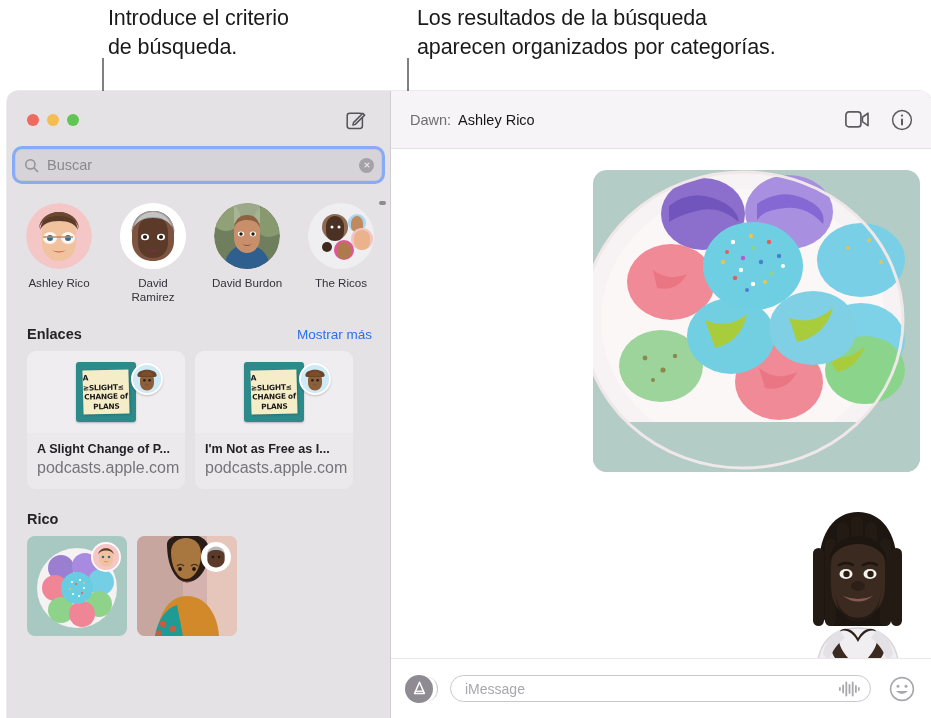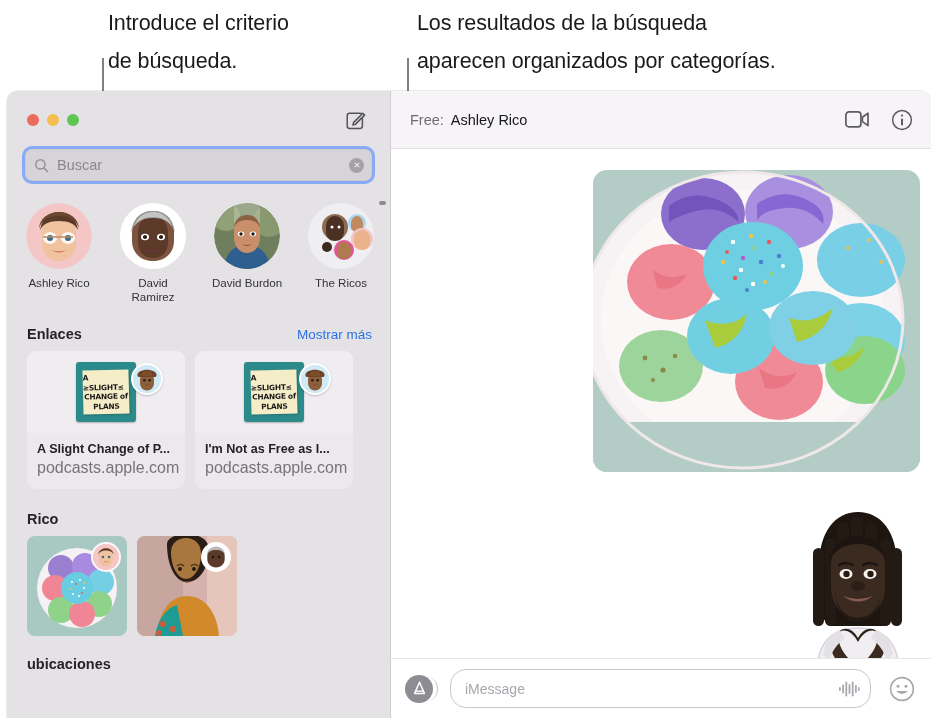--- a/index.html
+++ b/index.html
@@ -10,21 +10,21 @@
     position: relative;
     overflow: hidden;
     -webkit-font-smoothing: antialiased;
   }
 
   
   .callout {
     position: absolute;
     color: #1a1a1a;
     font-size: 21.5px;
-    line-height: 38px;
+    line-height: 29px;
     letter-spacing: -0.1px;
     white-space: pre-line;
   }
   #callout-left  { left: 108px; top: 4px; width: 290px; }
   #callout-right { left: 417px; top: 4px; width: 500px; }
 
   .leader {
     position: absolute;
     background: #808080;
   }
@@ -79,21 +79,21 @@
 
   #compose-button {
     position: absolute;
     right: 20px; top: 15px;
     width: 28px; height: 28px;
     display: flex; align-items: center; justify-content: center;
     cursor: pointer;
   }
 
   
-  #search-row { padding: 0 18px; }
+  #search-row { padding: 0 8px; }
   #search-field {
     height: 32px;
     background: #d6d4d8;
     border-radius: 7px;
     box-shadow: 0 0 0 3px rgba(120,160,250,0.85), inset 0 0 0 0.5px rgba(0,0,0,0.08);
     display: flex; align-items: center;
     padding: 0 8px 0 9px;
     position: relative;
   }
   #search-icon { width: 15px; height: 15px; flex: 0 0 auto; opacity: .55; }
@@ -277,21 +277,21 @@
   #apps-button::after {
     content: "";
     position: absolute; right: -5px; top: 2px;
     width: 20px; height: 24px;
     border-right: 1.3px solid #c9c7cc;
     border-radius: 50%;
   }
   #message-field {
     flex: 1;
     margin: 0 18px 0 17px;
-    height: 39px;
+    height: 27px;
     border: 1px solid #c9c7cd;
     border-radius: 16px;
     display: flex; align-items: center;
     padding: 0 10px 0 14px;
   }
   #message-input {
     flex: 1; border: 0; outline: 0; background: transparent;
     font-family: inherit; font-size: 14px; color: #1d1d1f;
   }
   #message-input::placeholder { color: #a9a7ad; }
@@ -582,31 +582,28 @@
               <path d="M4 14c1-7 5-11 11-11s10 4 11 11c-1.5-5-5-7-11-7S5.5 9 4 14z" fill="#b9b9b9"></path>
               <circle cx="11.5" cy="15" r="1.5" fill="#241710"></circle>
               <circle cx="18.5" cy="15" r="1.5" fill="#241710"></circle>
               <path d="M12 20q3 2.5 6 0q-3 1.2-6 0z" fill="#7d2f52"></path>
             </svg>
           </div>
         </div>
 
       </div>
 
-      <div class="section-head" id="locations-head">
-        <div class="section-title">ubicaciones</div>
-      </div>
 
     </div>
   </div>
 
   <div id="conversation">
 
     <div id="conv-header">
-      <span id="conv-to-label">Free:</span>
+      <span id="conv-to-label">Dawn:</span>
       <span id="conv-to-value">Ashley Rico</span>
       <div id="conv-header-actions">
         <div class="hdr-icon">
           <svg width="24" height="17" viewBox="0 0 24 17">
             <rect x="0.9" y="0.9" width="15" height="15" rx="3" fill="none" stroke="#5d5b62" stroke-width="1.7"></rect>
             <path d="M17.4 6.2 L23 2.2 v12.4 l-5.6 -4z" fill="none" stroke="#5d5b62" stroke-width="1.7" stroke-linejoin="round"></path>
           </svg>
         </div>
         <div class="hdr-icon">
           <svg width="22" height="22" viewBox="0 0 22 22">

